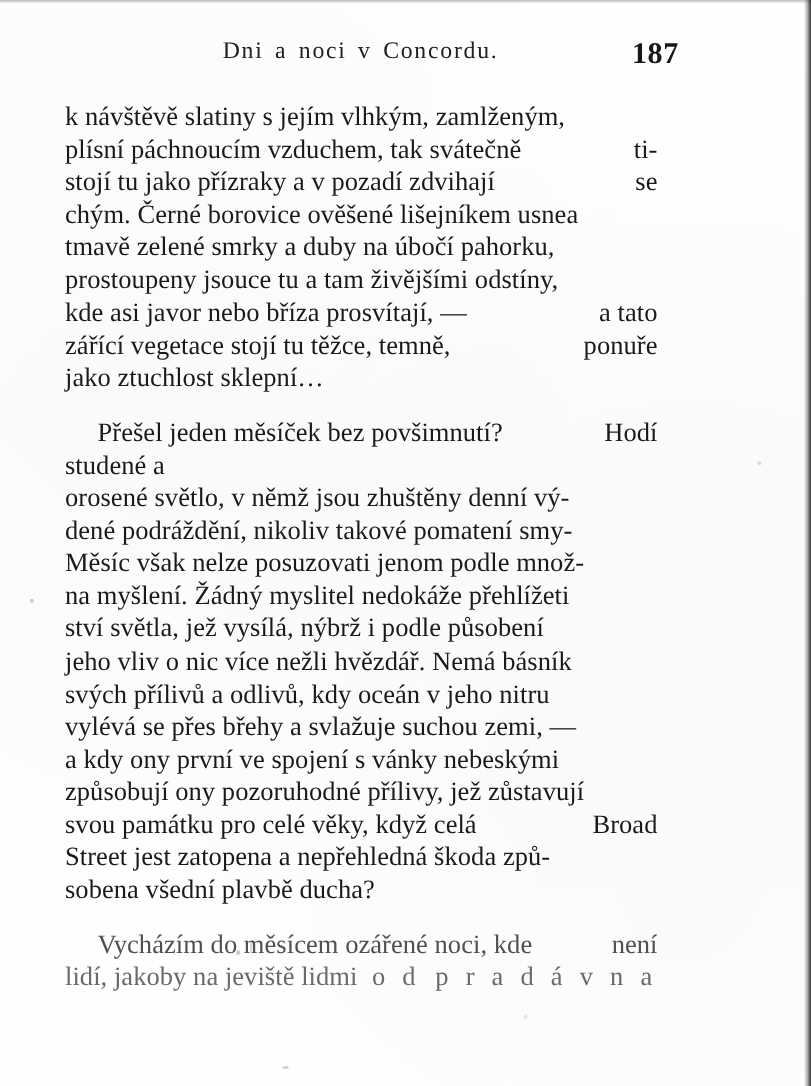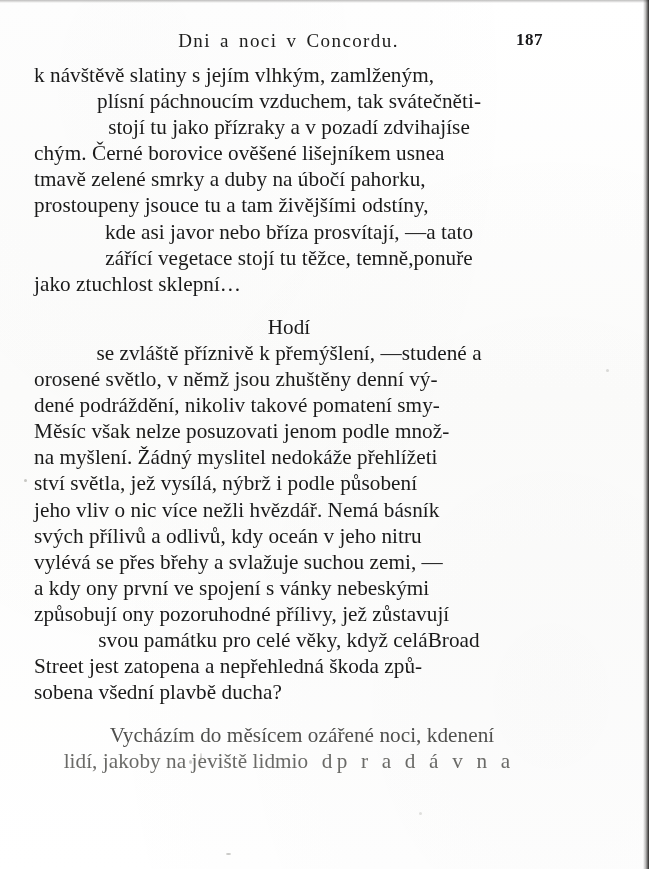--- a/index.html
+++ b/index.html
@@ -60,56 +60,56 @@
   .head-title {
     font-size: 19px;
     letter-spacing: 1.4px;
     word-spacing: 3px;
     color: #20201f;
   }
   .page-number {
     position: absolute;
     right: 0;
     top: 0;
-    font-size: 17px;
+    font-size: 24px;
     font-weight: bold;
     letter-spacing: 0.5px;
     color: #18181a;
   }
 
   .text-block {
     position: absolute;
     top: 62px;
     left: 34px;
     width: 510px;
   }
 
   .para {
-    margin: 0;
+    margin: 18px;
     text-align: justify;
     text-align-last: left;
     font-size: 21.2px;
     line-height: 26.1px;
     letter-spacing: 0.05px;
   }
   .para + .para {
     margin-top: 17px;
   }
   .para .indent {
     display: inline-block;
     width: 26px;
   }
   
   .ln {
     display: block;
     white-space: nowrap;
   }
   .ln.just {
     display: flex;
-    justify-content: center;
+    justify-content: space-between;
   }
   .ln.just > span { display: inline-block; }
 
   .faded {
     color: #50504e;
   }
   .faded-2 {
     color: #6a6a67;
   }
   .spaced {
@@ -156,24 +156,24 @@
       </span>
       <span class="ln just">
         <span>zářící vegetace stojí tu těžce, temně,</span>
         <span>ponuře</span>
       </span>
       <span class="ln">jako ztuchlost sklepní…</span>
     </p>
 
     <p class="para">
       <span class="ln just">
+        <span><span class="indent"></span><span>Přešel jeden měsíček bez povšimnutí?</span></span>
         <span>Hodí</span>
       </span>
       <span class="ln just">
-        <span>se zvláště příznivě k přemýšlení, —</span>
         <span>studené a</span>
       </span>
       <span class="ln">orosené světlo, v němž jsou zhuštěny denní vý-</span>
       <span class="ln">dené podráždění, nikoliv takové pomatení smy-</span>
       <span class="ln">Měsíc však nelze posuzovati jenom podle množ-</span>
       <span class="ln">na myšlení. Žádný myslitel nedokáže přehlížeti</span>
       <span class="ln">ství světla, jež vysílá, nýbrž i podle působení</span>
       <span class="ln">jeho vliv o nic více nežli hvězdář. Nemá básník</span>
       <span class="ln">svých přílivů a odlivů, kdy oceán v jeho nitru</span>
       <span class="ln">vylévá se přes břehy a svlažuje suchou zemi, —</span>

